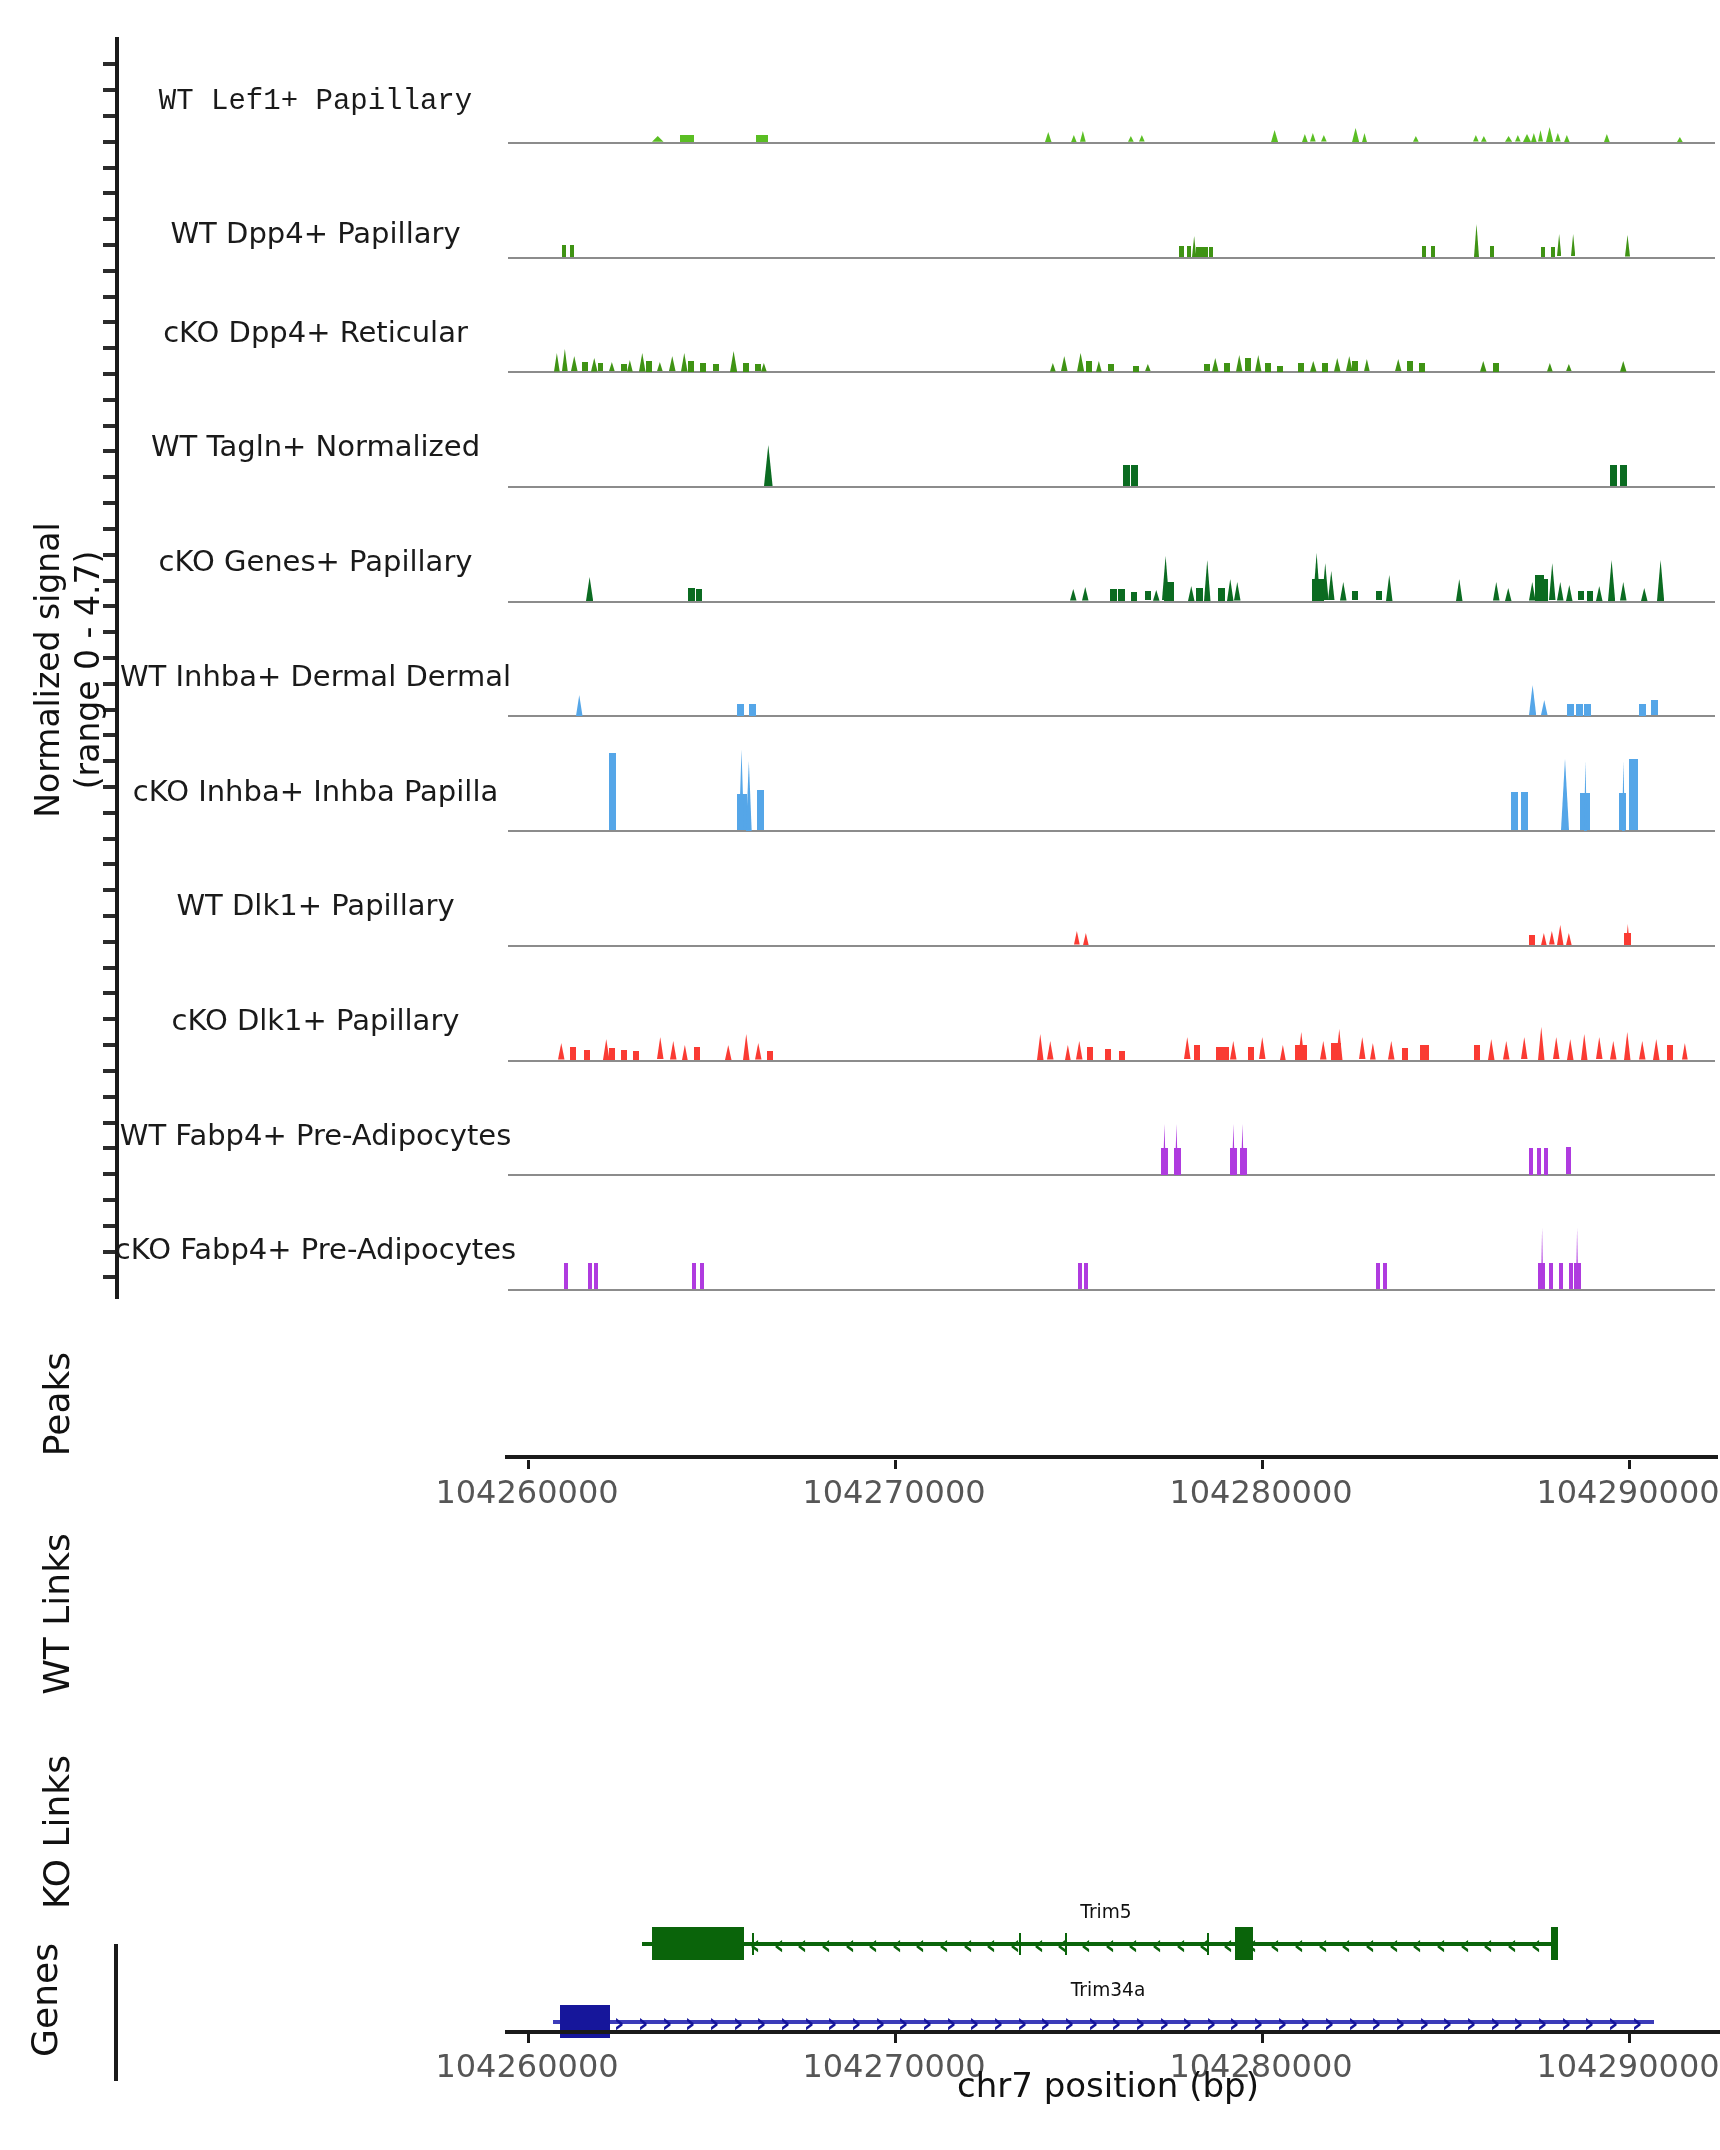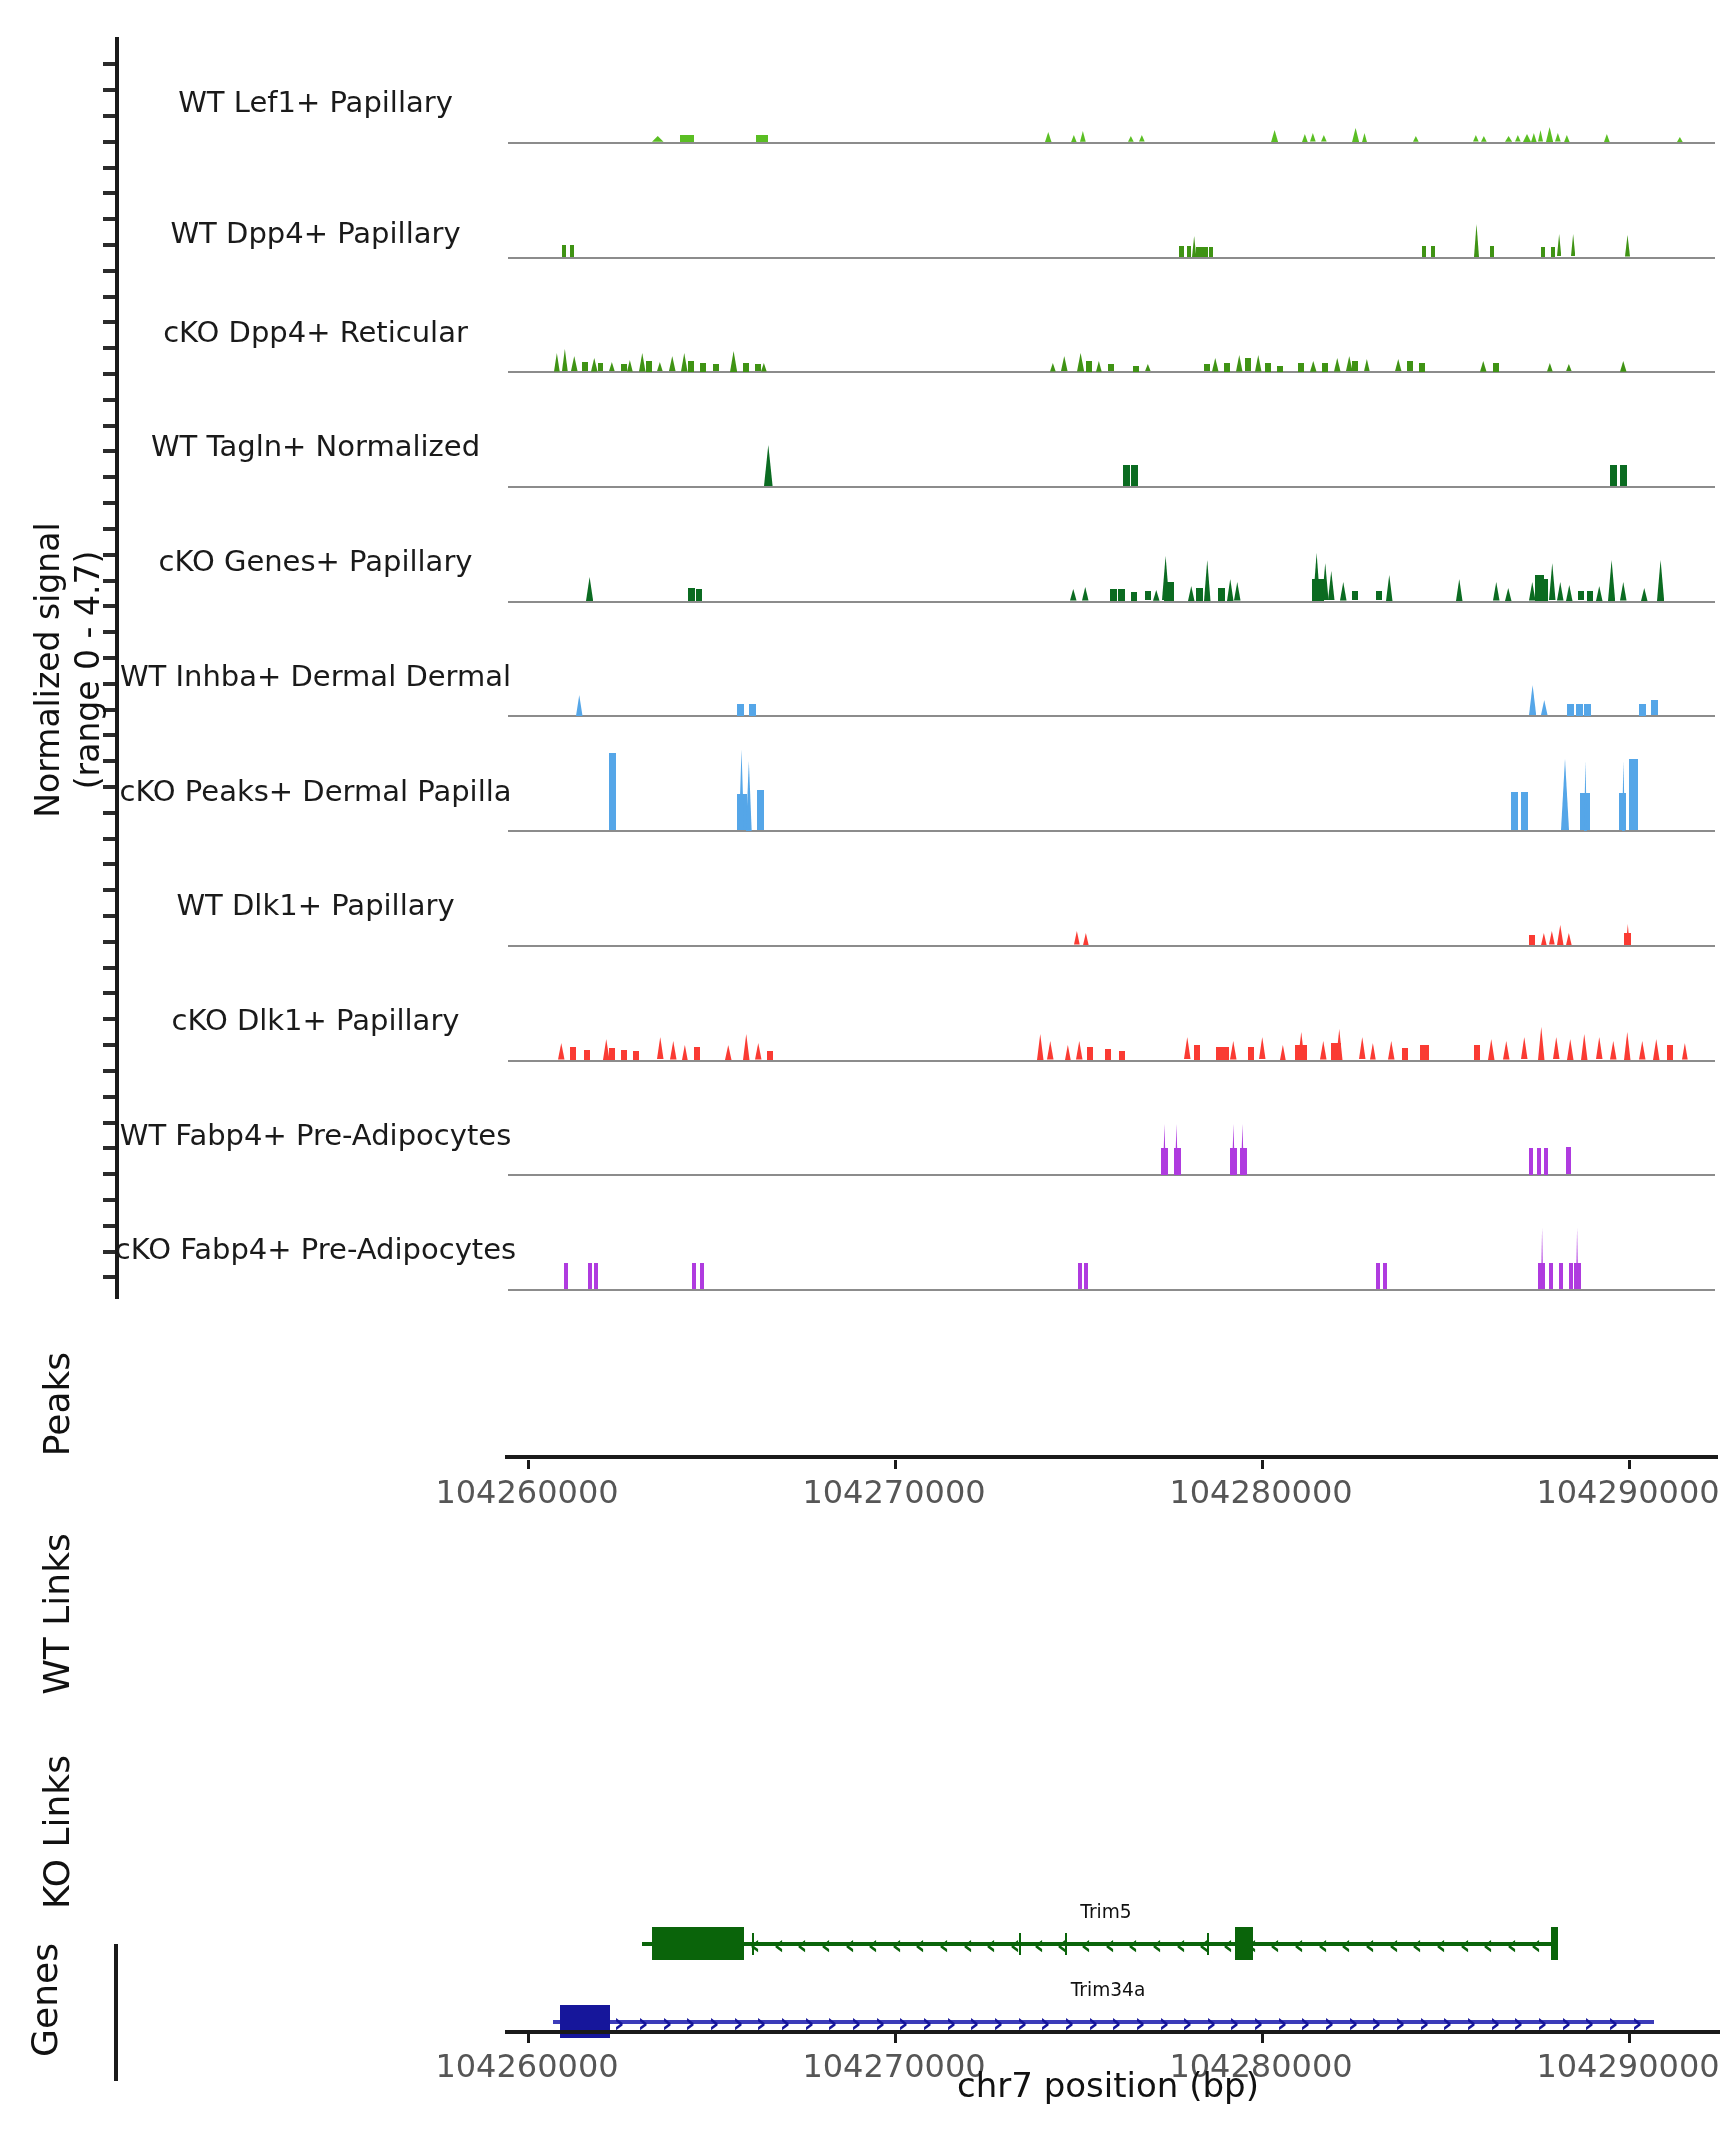--- a/index.html
+++ b/index.html
@@ -85,21 +85,21 @@
   </div>
 
   <div class="rot" style="left:56px;top:1404px;">Peaks</div>
   <div class="rot" style="left:56px;top:1614px;">WT Links</div>
   <div class="rot" style="left:56px;top:1832px;">KO Links</div>
   <div class="rot" style="left:44px;top:2000px;">Genes</div>
 
   <div class="axisline" id="genes-bracket" style="width: 3.6px; left: 114px; top: 1944px; height: 137px;"></div>
 
   <div id="tracks-layer">
-      <div class="track-label" style="top: 85px;">WT Lef1+ Papillary</div>
+      <div class="track-label" style="top: 85px; font-family: Liberation Mono, monospace;">WT Lef1+ Papillary</div>
       <div class="baseline" style="left: 508px; width: 1207px; top: 142px;"></div>
       <div class="peak tri" style="left: 652px; width: 11.5px; height: 5.7px; top: 136px; background: rgb(90, 190, 35);"></div>
       <div class="peak" style="left: 680px; width: 14.3px; height: 6.5px; top: 135px; background: rgb(90, 190, 35);"></div>
       <div class="peak" style="left: 756px; width: 11.5px; height: 6.5px; top: 135px; background: rgb(90, 190, 35);"></div>
       <div class="peak tri" style="left: 1045px; width: 6.5px; height: 10px; top: 132px; background: rgb(90, 190, 35);"></div>
       <div class="peak tri" style="left: 1071px; width: 5.7px; height: 7.2px; top: 135px; background: rgb(90, 190, 35);"></div>
       <div class="peak tri" style="left: 1080px; width: 5.7px; height: 10.8px; top: 131px; background: rgb(90, 190, 35);"></div>
       <div class="peak tri" style="left: 1128px; width: 5.7px; height: 5.7px; top: 136px; background: rgb(90, 190, 35);"></div>
       <div class="peak tri" style="left: 1139px; width: 5.7px; height: 6.5px; top: 135px; background: rgb(90, 190, 35);"></div>
       <div class="peak tri" style="left: 1271px; width: 7.2px; height: 12.2px; top: 130px; background: rgb(90, 190, 35);"></div>
@@ -249,21 +249,21 @@
       <div class="peak tri" style="left: 576px; width: 6.5px; height: 21px; top: 695px; background: rgb(85, 166, 232);"></div>
       <div class="peak" style="left: 737px; width: 6.5px; height: 11.5px; top: 704px; background: rgb(85, 166, 232);"></div>
       <div class="peak" style="left: 749px; width: 6.5px; height: 11.5px; top: 704px; background: rgb(85, 166, 232);"></div>
       <div class="peak tri" style="left: 1529px; width: 7.2px; height: 30px; top: 685px; background: rgb(85, 166, 232);"></div>
       <div class="peak tri" style="left: 1541px; width: 6.5px; height: 15px; top: 700px; background: rgb(85, 166, 232);"></div>
       <div class="peak" style="left: 1567px; width: 6.5px; height: 11.5px; top: 704px; background: rgb(85, 166, 232);"></div>
       <div class="peak" style="left: 1576px; width: 6.5px; height: 11.5px; top: 704px; background: rgb(85, 166, 232);"></div>
       <div class="peak" style="left: 1584px; width: 6.5px; height: 11.5px; top: 704px; background: rgb(85, 166, 232);"></div>
       <div class="peak" style="left: 1639px; width: 6.5px; height: 11.5px; top: 704px; background: rgb(85, 166, 232);"></div>
       <div class="peak" style="left: 1651px; width: 6.5px; height: 15px; top: 700px; background: rgb(85, 166, 232);"></div>
-      <div class="track-label" style="top: 774px;">cKO Peaks+ Dermal Papilla</div>
+      <div class="track-label" style="top: 774px;">cKO Inhba+ Inhba Papilla</div>
       <div class="baseline" style="left: 508px; width: 1207px; top: 830px;"></div>
       <div class="peak" style="left: 609px; width: 7.2px; height: 77px; top: 753px; background: rgb(85, 166, 232);"></div>
       <div class="peak" style="left: 737px; width: 10px; height: 36px; top: 794px; background: rgb(85, 166, 232);"></div>
       <div class="peak tri" style="left: 739px; width: 5px; height: 81px; top: 749px; background: rgb(85, 166, 232);"></div>
       <div class="peak tri" style="left: 746px; width: 5.7px; height: 70px; top: 761px; background: rgb(85, 166, 232);"></div>
       <div class="peak" style="left: 757px; width: 7.2px; height: 40px; top: 790px; background: rgb(85, 166, 232);"></div>
       <div class="peak" style="left: 1511px; width: 6.5px; height: 38px; top: 792px; background: rgb(85, 166, 232);"></div>
       <div class="peak" style="left: 1521px; width: 6.5px; height: 38px; top: 792px; background: rgb(85, 166, 232);"></div>
       <div class="peak tri" style="left: 1561px; width: 8px; height: 71px; top: 759px; background: rgb(85, 166, 232);"></div>
       <div class="peak" style="left: 1580px; width: 10px; height: 37px; top: 793px; background: rgb(85, 166, 232);"></div>

